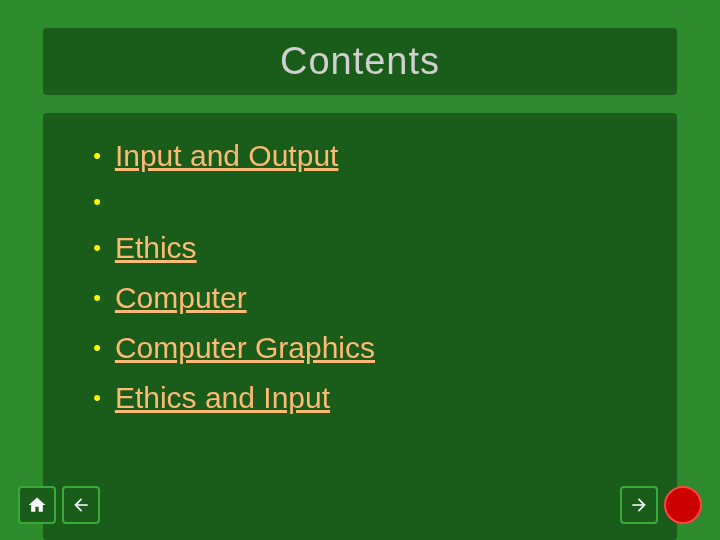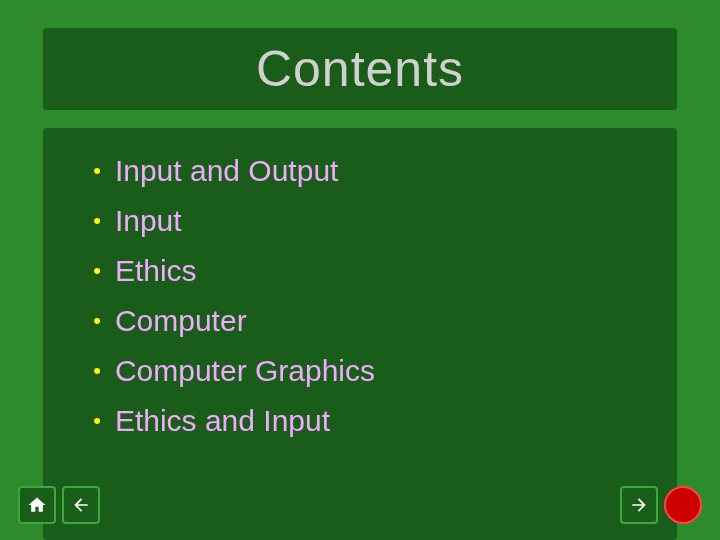--- a/index.html
+++ b/index.html
@@ -30,21 +30,21 @@
       background-color: #1a5c1a;
       width: 88%;
       margin-top: 28px;
       padding: 12px 30px;
       border-radius: 4px;
       text-align: center;
     }
 
     .title-text {
       color: #d0d0d0;
-      font-size: 50px;
+      font-size: 38px;
       font-weight: normal;
       letter-spacing: 1px;
     }
 
     .content-area {
       width: 88%;
       background-color: #1a5c1a;
       margin-top: 18px;
       padding: 18px 30px 22px 50px;
       border-radius: 4px;
@@ -63,21 +63,22 @@
     }
 
     .bullet {
       color: #ffff00;
       font-size: 22px;
       margin-right: 14px;
       flex-shrink: 0;
     }
 
     .menu-link {
-      color: #f0abfc;
+      color: #fdba74;
+      text-decoration: underline;
       cursor: pointer;
     }
 
     .nav-bar {
       position: absolute;
       bottom: 16px;
       left: 0;
       right: 0;
       display: flex;
       justify-content: space-between;
@@ -134,21 +135,20 @@
   </div>
 
   <div class="content-area">
     <ul class="menu-list">
     <li>
           <span class="bullet">•</span>
           <span class="menu-link">Input and Output</span>
         </li>
         <li>
           <span class="bullet">•</span>
-          <span class="menu-link">Input</span>
         </li>
         <li>
           <span class="bullet">•</span>
           <span class="menu-link">Ethics</span>
         </li>
         <li>
           <span class="bullet">•</span>
           <span class="menu-link">Computer</span>
         </li>
         <li>

